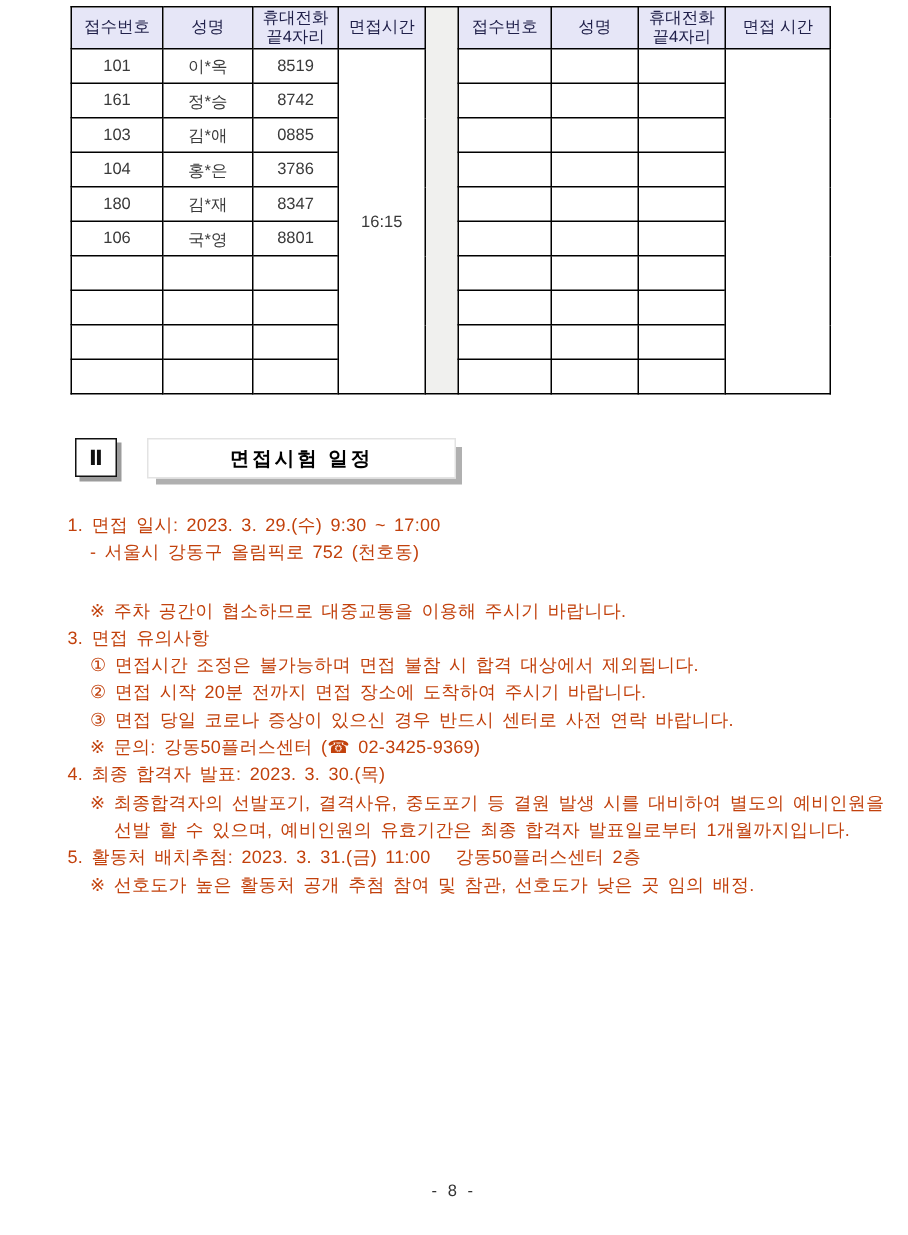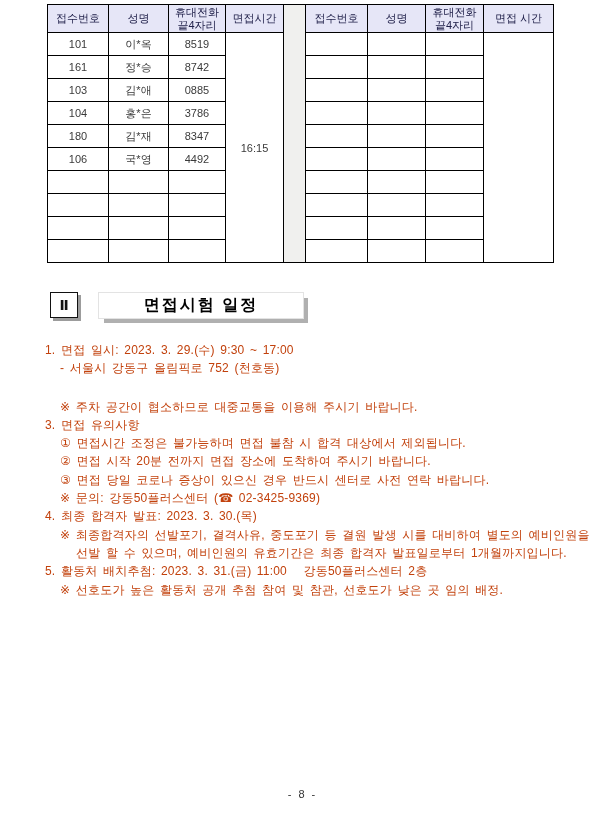--- a/index.html
+++ b/index.html
@@ -54,21 +54,21 @@
     display: flex; align-items: center; justify-content: center;
     font-weight: bold; font-size: 14px; color: #111;
   }
   .title-box {
     margin-left: 20px;
     width: 206px; height: 27px;
     background: #fff;
     border: 1px solid #e3e3e3;
     box-shadow: 5px 5px 0 -1px #b0b0b0;
     display: flex; align-items: center; justify-content: center;
-    font-weight: bold; font-size: 16px; letter-spacing: 2px; color: #000;
+    font-weight: bold; font-size: 13px; letter-spacing: 2px; color: #000;
   }
 
   
   .schedule { position: absolute; left: 45px; top: 341px; width: 545px; }
   .schedule p.line {
     font-size: 12px;
     line-height: 18.3px;
     color: #c2410c;
     word-spacing: 2px;
     letter-spacing: 0.2px;
@@ -153,21 +153,21 @@
       <td>180</td>
       <td>김*재</td>
       <td>8347</td>
       <td></td>
       <td></td>
       <td></td>
     </tr>
     <tr>
       <td>106</td>
       <td>국*영</td>
-      <td>4492</td>
+      <td>8801</td>
       <td></td>
       <td></td>
       <td></td>
     </tr>
     <tr>
       <td></td>
       <td></td>
       <td></td>
       <td></td>
       <td></td>

